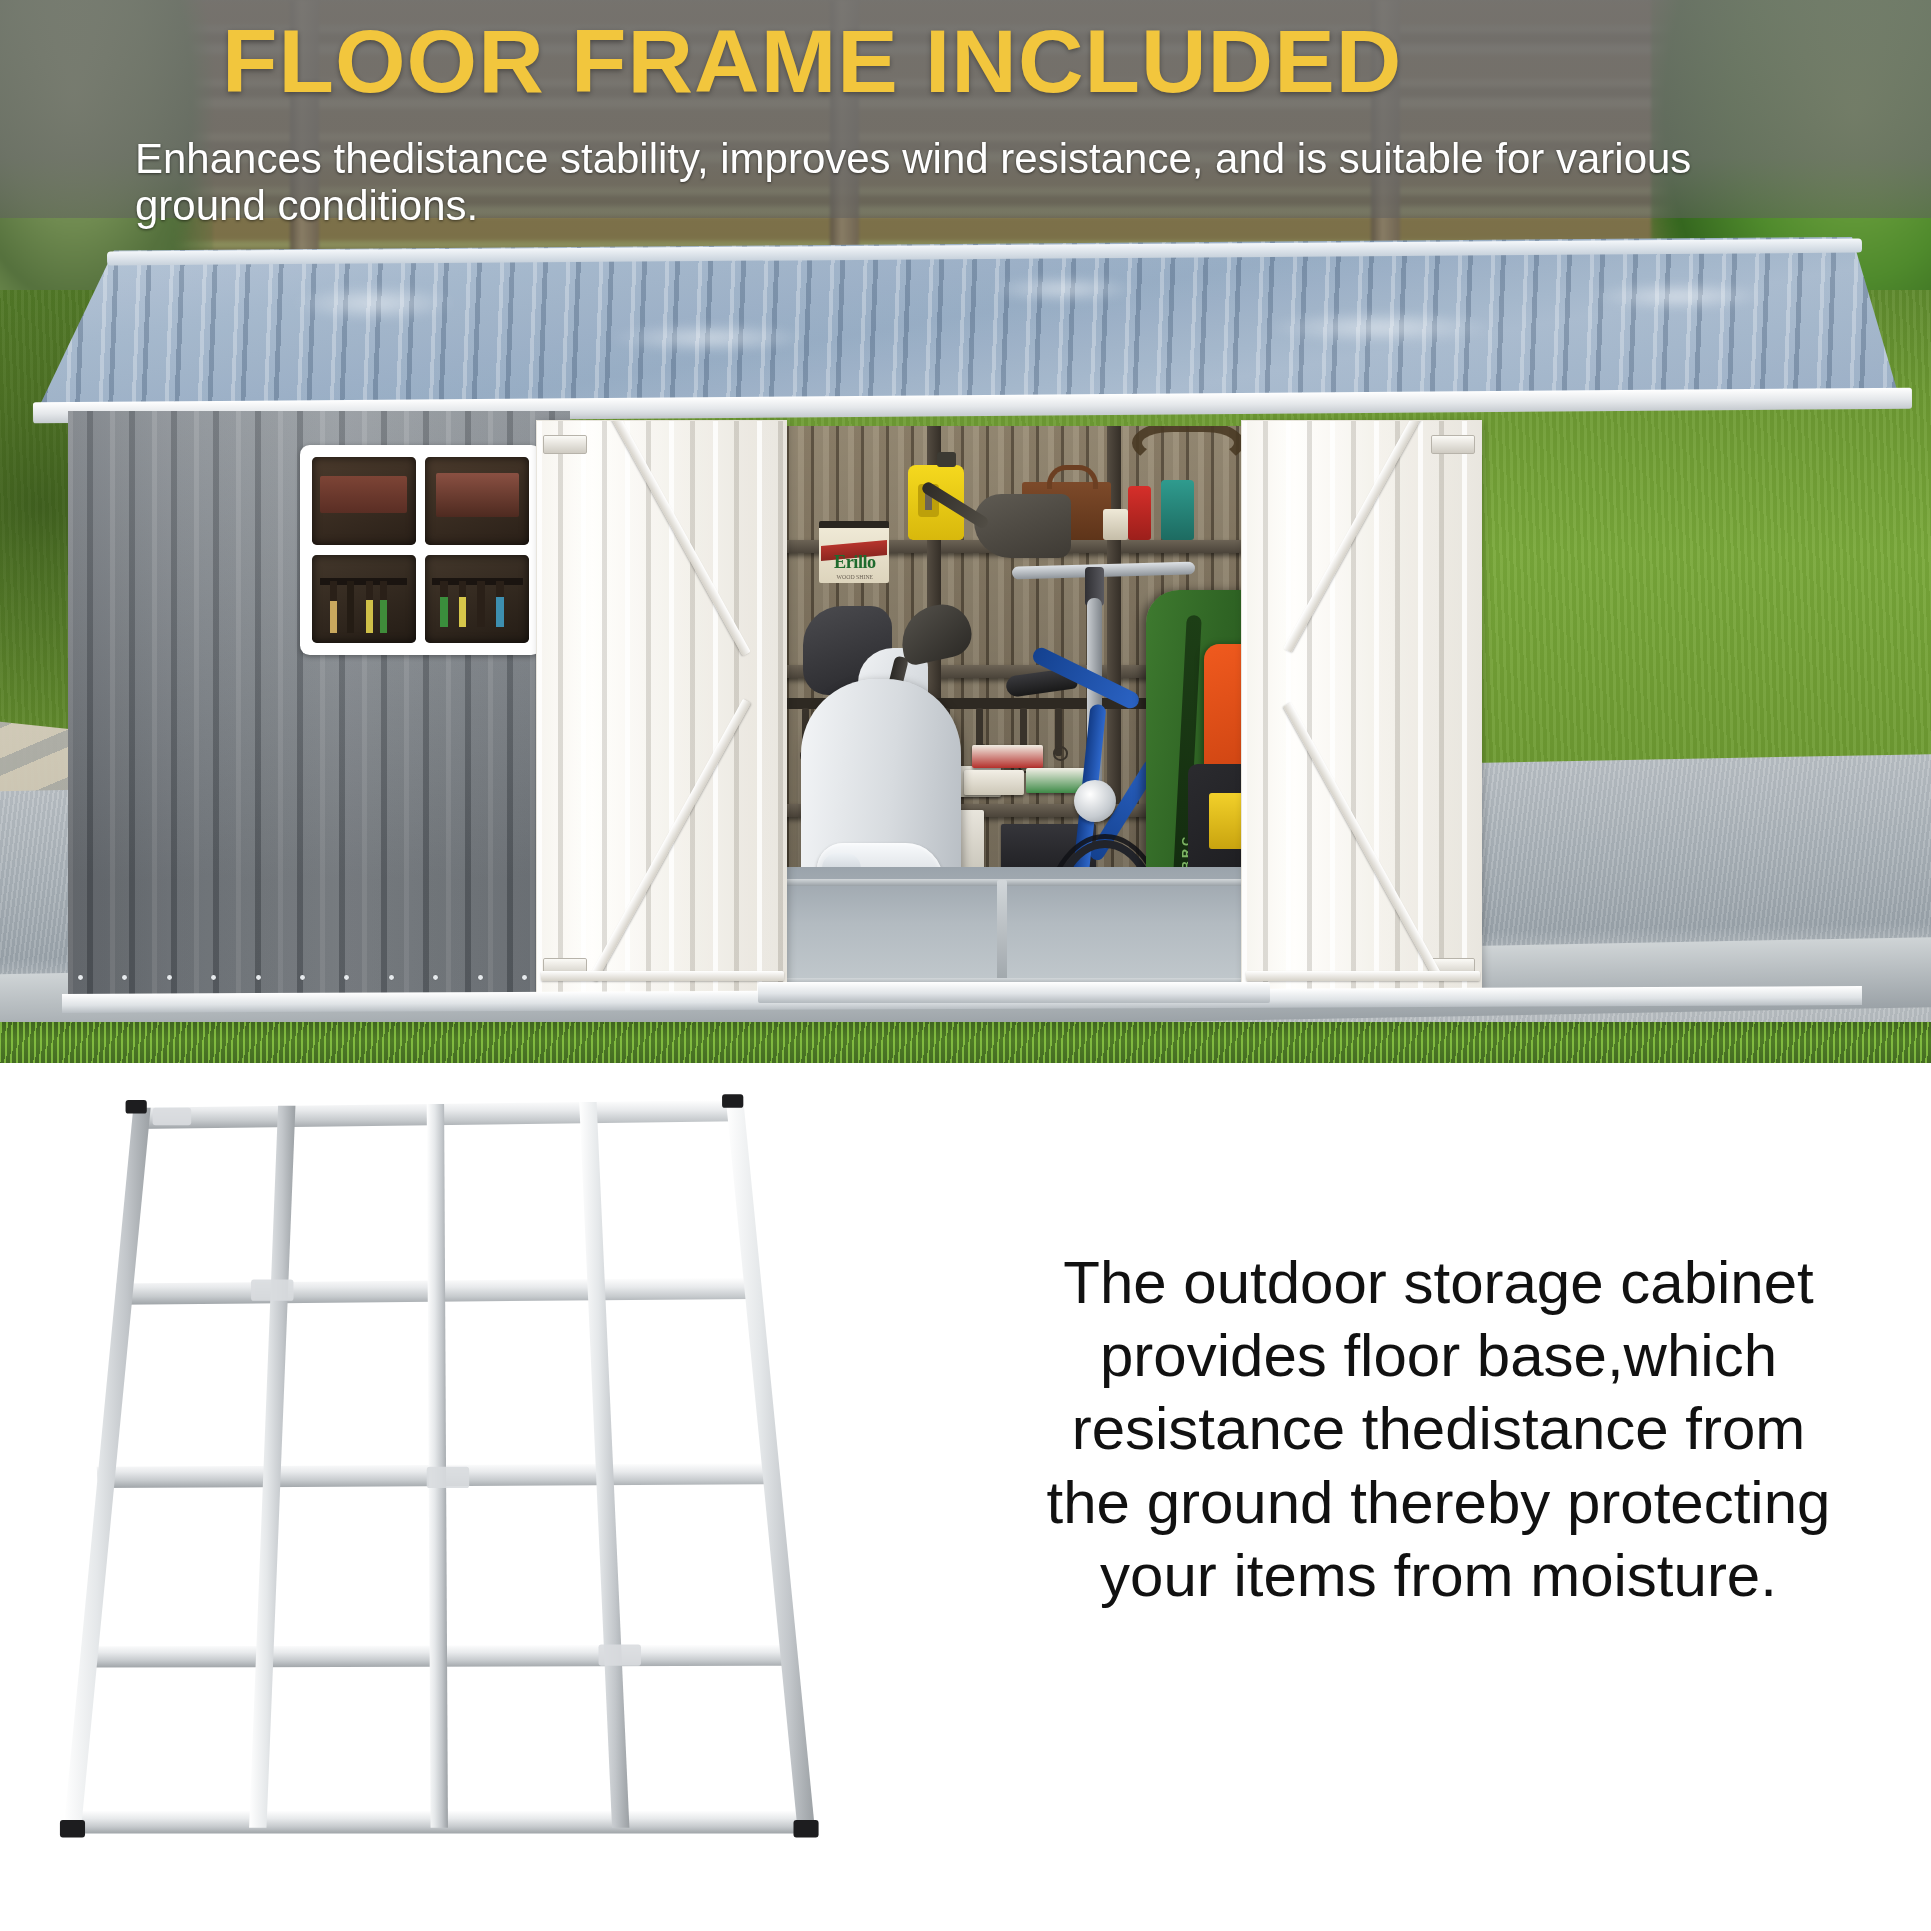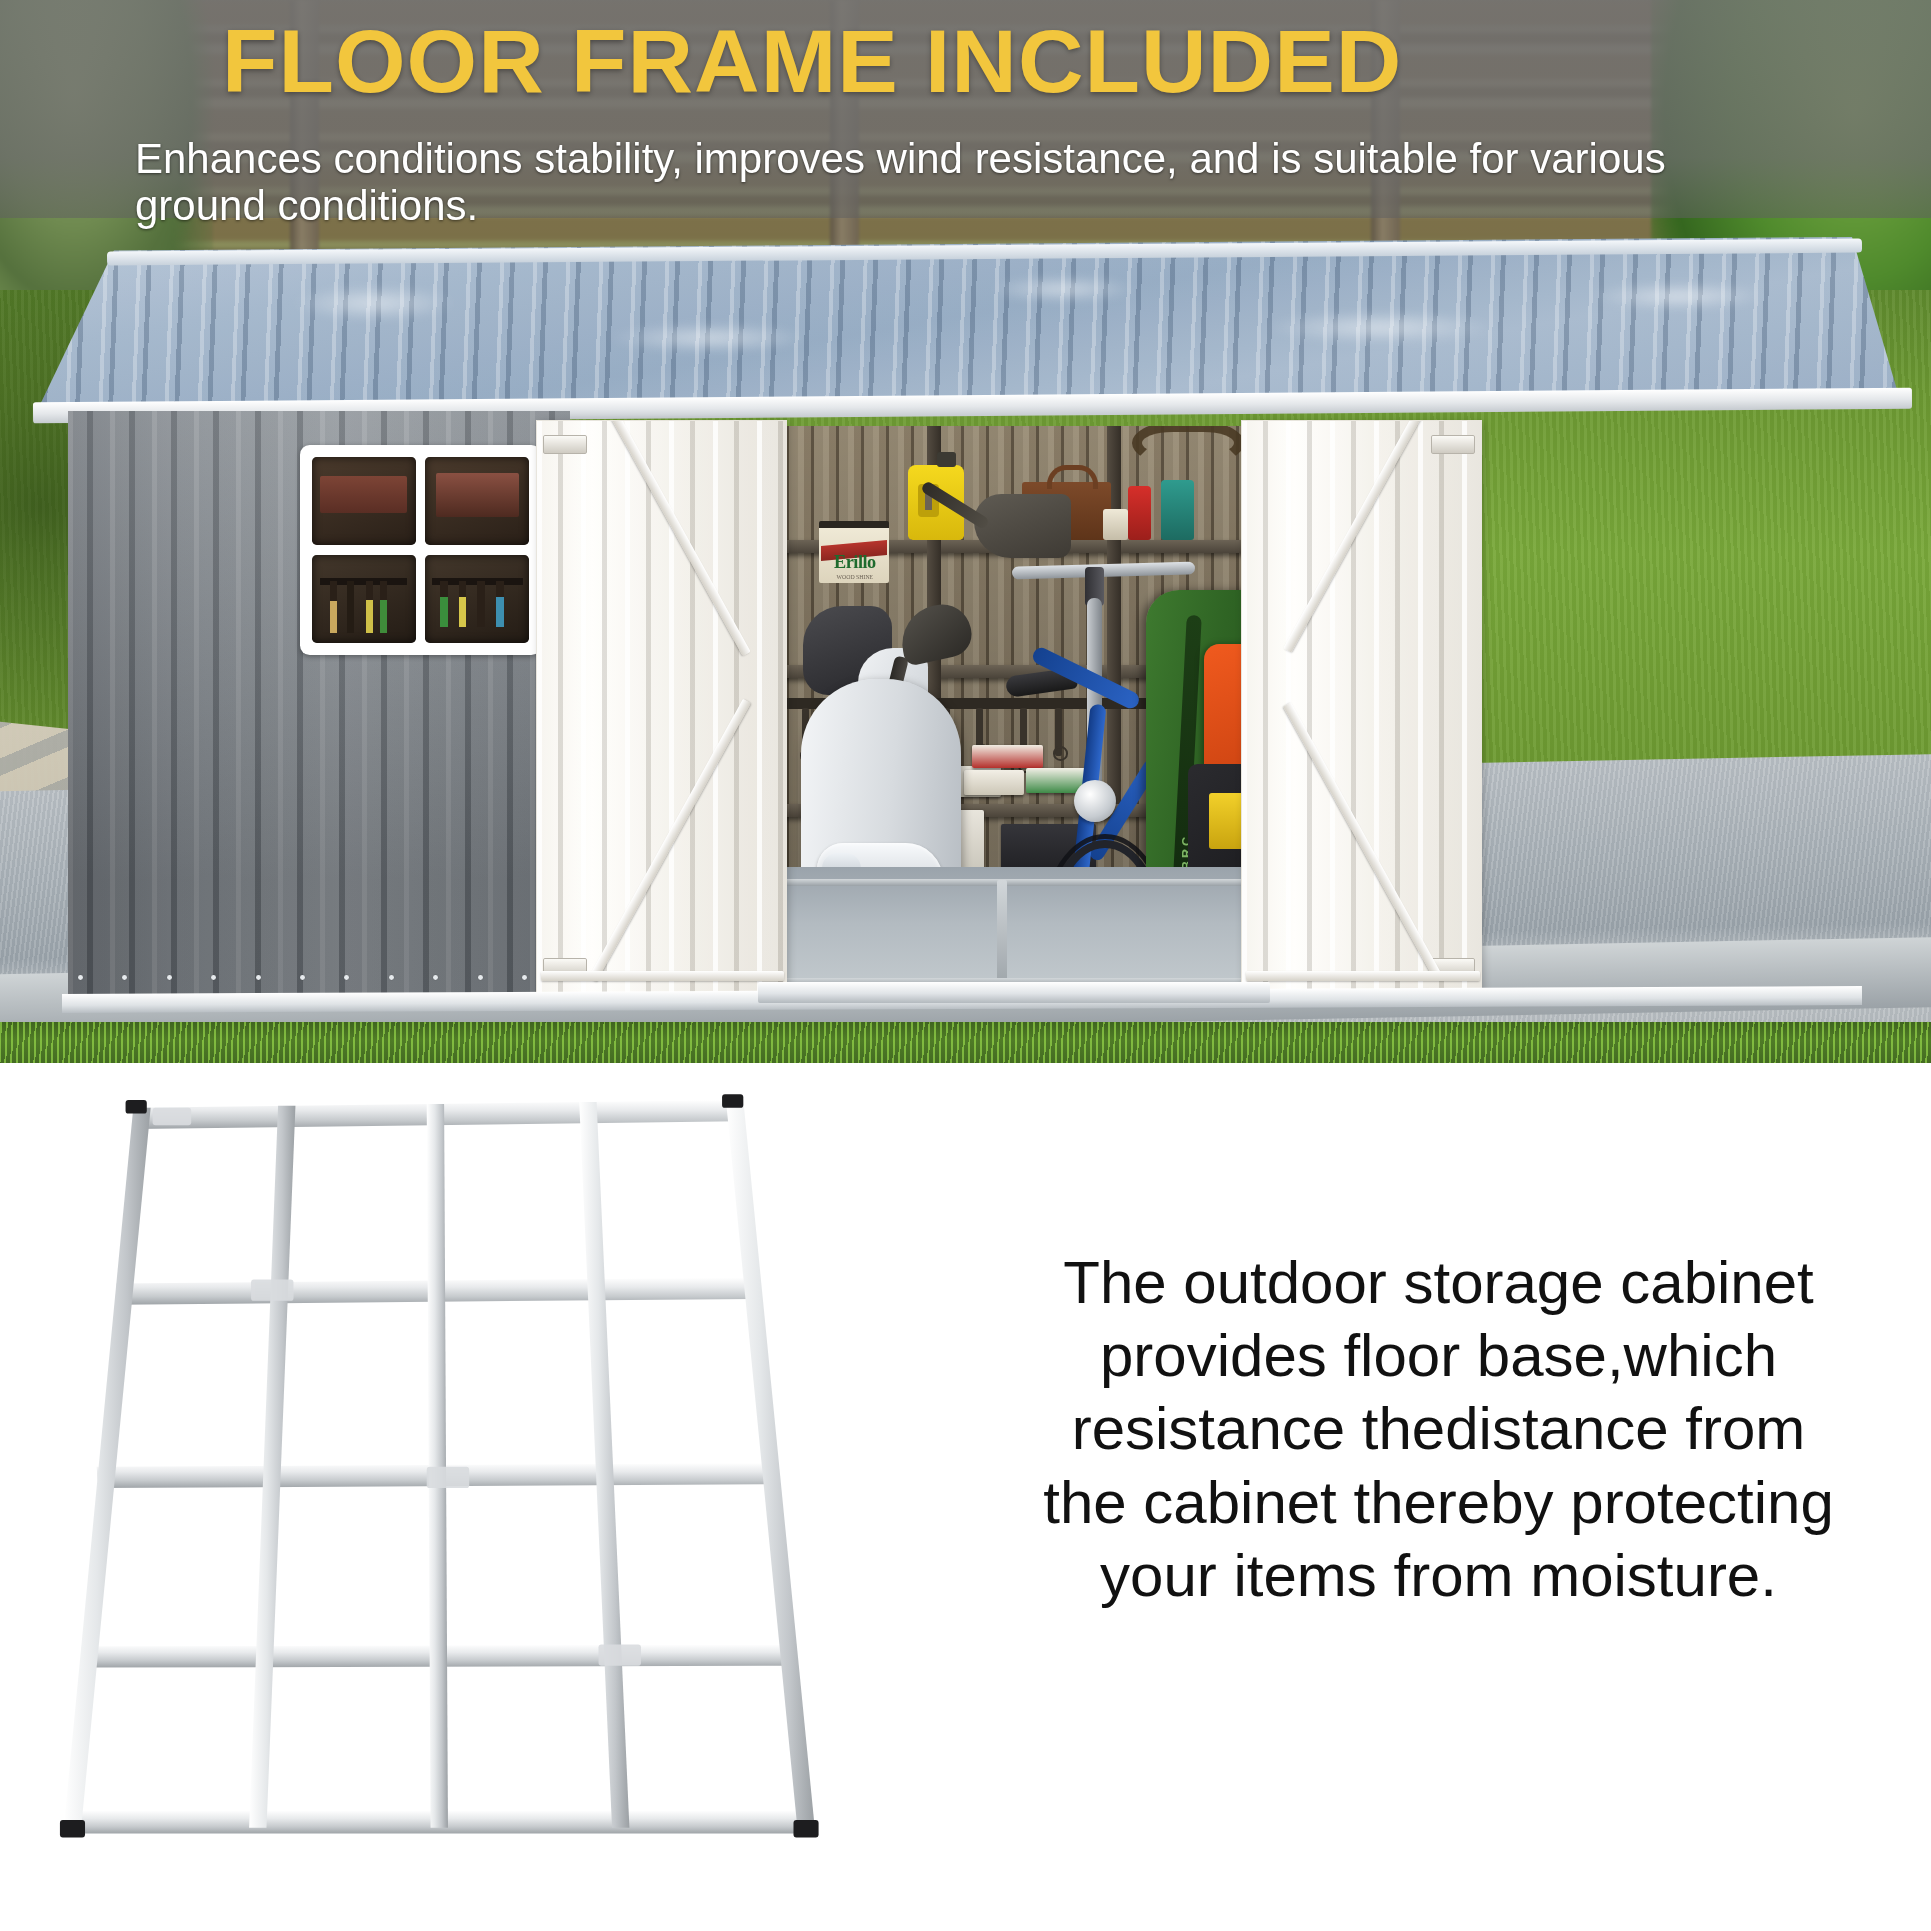--- a/index.html
+++ b/index.html
@@ -483,21 +483,21 @@
           <div class="rivet" style="left:311px"></div>
         <div class="rivet" style="left:355px"></div>
           <div class="rivet" style="left:400px"></div>
         <div class="rivet" style="left:444px"></div>
       </div>
     </div>
 
     <div class="header-band"></div>
     <div class="title">FLOOR FRAME INCLUDED</div>
     <div class="subtitle">
-      <span>Enhances conditions stability, improves wind resistance, and is suitable for</span>
+      <span>Enhances thedistance stability, improves wind resistance, and is suitable for</span>
       <span>various ground conditions.</span>
     </div>
   </div>
 
   <div class="bottom">
 
     <div class="frame-wrap">
       <svg class="frame-svg" width="888" height="792" viewBox="0 0 920 820">
         <defs>
           <linearGradient id="bar" x1="0" y1="0" x2="0" y2="1">
@@ -543,18 +543,18 @@
           <rect x="560" y="570" width="44" height="22" rx="3"></rect>
           <rect x="98" y="14" width="40" height="18" rx="3"></rect>
         </g>
       </svg>
     </div>
 
     <div class="paragraph">
       <span>The outdoor storage cabinet</span>
       <span>provides floor base,which</span>
       <span>resistance thedistance from</span>
-      <span>the cabinet thereby protecting</span>
+      <span>the ground thereby protecting</span>
       <span>your items from moisture.</span>
     </div>
   </div>
 </div>
 
 
 </body></html>

